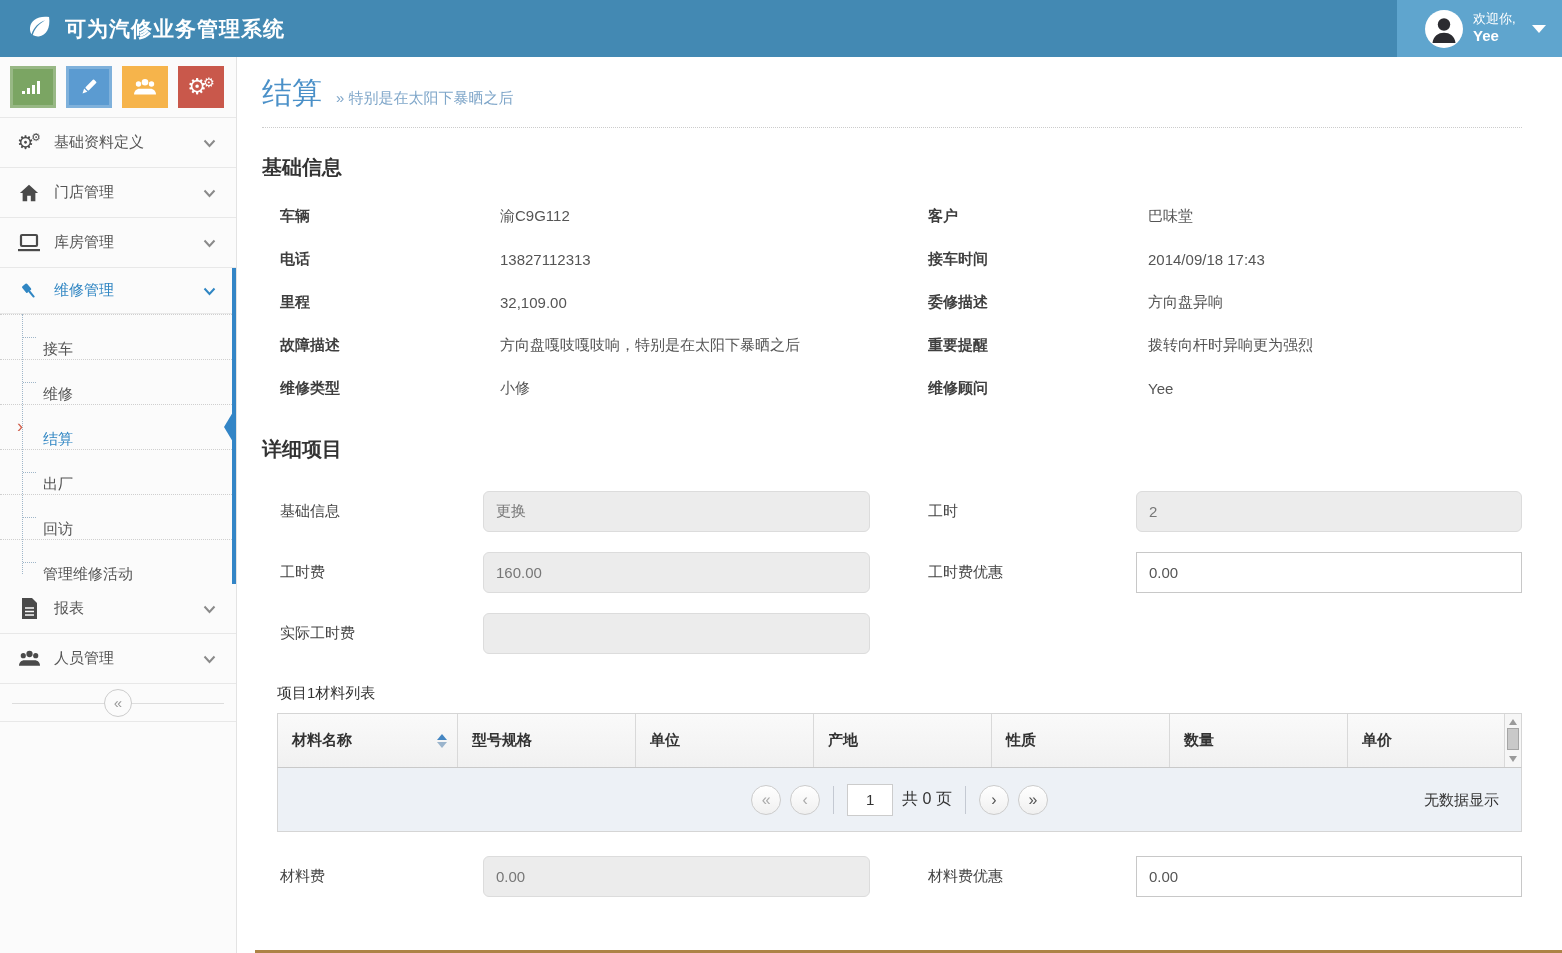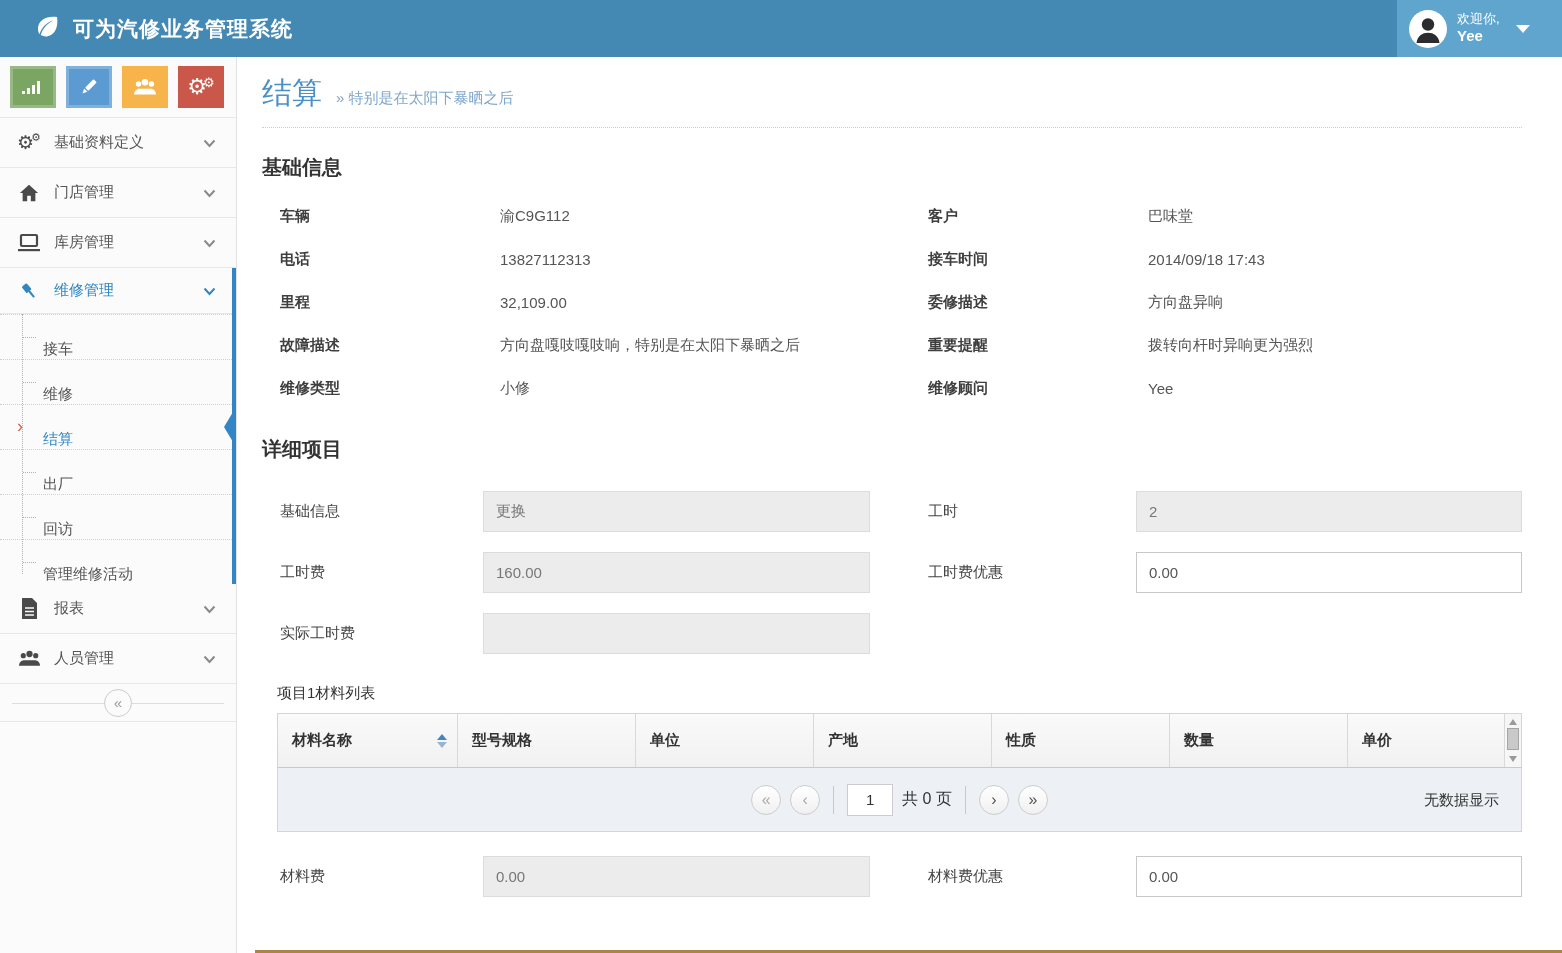--- a/index.html
+++ b/index.html
@@ -3,24 +3,24 @@
 <meta charset="utf-8">
 <style>
   * { margin:0; padding:0; box-sizing:border-box; }
   html,body { width:1562px; height:953px; overflow:hidden; background:#fff;
               font-family:"Liberation Sans","DejaVu Sans",sans-serif; }
   body { position:relative; }
 
   
   .topbar { position:absolute; top:0; left:0; right:0; height:57px; background:#4389B3;
             display:flex; align-items:center; }
-  .brand { display:flex; align-items:center; gap:12px; padding-left:34px; }
+  .brand { display:flex; align-items:center; gap:12px; padding-left:26px; }
   .brand-title { color:#fff; font-size:21px; font-weight:bold; letter-spacing:1px; }
   .userbox { position:absolute; right:0; top:0; height:57px; width:165px; background:#5FA5CE;
-             display:flex; align-items:center; gap:10px; padding-left:12px; cursor:pointer;margin-left:8px; }
+             display:flex; align-items:center; gap:10px; padding-left:28px; cursor:pointer;margin-left:8px; }
   .avatar { width:38px; height:38px; border-radius:50%; background:#fff; overflow:hidden; flex:0 0 auto;
             display:flex; align-items:flex-end; justify-content:center; }
   .welcome { color:#fff; line-height:1.25; }
   .welcome .l1 { font-size:13px; }
   .welcome .l2 { font-size:15px; font-weight:bold; }
   .caret-down { width:0; height:0; border-left:7px solid transparent; border-right:7px solid transparent;
                 border-top:8px solid #fff; margin-left:6px; }
 
   
   .sidebar { position:absolute; top:57px; left:0; width:237px; bottom:0; background:#fbfbfb;
@@ -82,21 +82,21 @@
   .project-title { font-size:16px; color:#444; margin:16px 0 0 28px; }
 
   .form-row { display:flex; align-items:center; margin-left:18px; margin-top:20px; }
   .form-row.first { margin-top:28px; }
   .flabel { width:203px; font-size:15px; color:#444; }
   .flabel-r { width:208px; font-size:15px; color:#444; }
   .fspacer { width:58px; }
   .finput { width:387px; height:41px; border:1px solid #c8c8c8; background:#fff; color:#555;
             font-size:15px; padding:0 12px; font-family:inherit; }
   .finput-r { width:386px; }
-  .finput:disabled { background:#ececec; border-color:#dcdcdc; color:#777; }
+  .finput:disabled { background:#ececec; border-color:#dcdcdc; color:#777;border-radius:6px; }
 
   .list-title { font-size:15px; color:#333; margin:30px 0 10px 15px; }
 
   .mat-table { position:relative; margin-left:15px; width:1245px; border:1px solid #d5d5d5; border-bottom:none; }
   .thead { display:flex; height:53px; background:linear-gradient(#fafafa,#f1f1f1); }
   .th { display:flex; align-items:center; padding-left:14px; font-size:15px; font-weight:bold; color:#333;
         border-right:1px solid #d9d9d9; position:relative; cursor:pointer; }
   .th:nth-child(1){ width:180px; } .th:nth-child(2){ width:178px; } .th:nth-child(3){ width:178px; }
   .th:nth-child(4){ width:178px; } .th:nth-child(5){ width:178px; } .th:nth-child(6){ width:178px; }
   .th:nth-child(7){ width:158px; border-right:none; }

